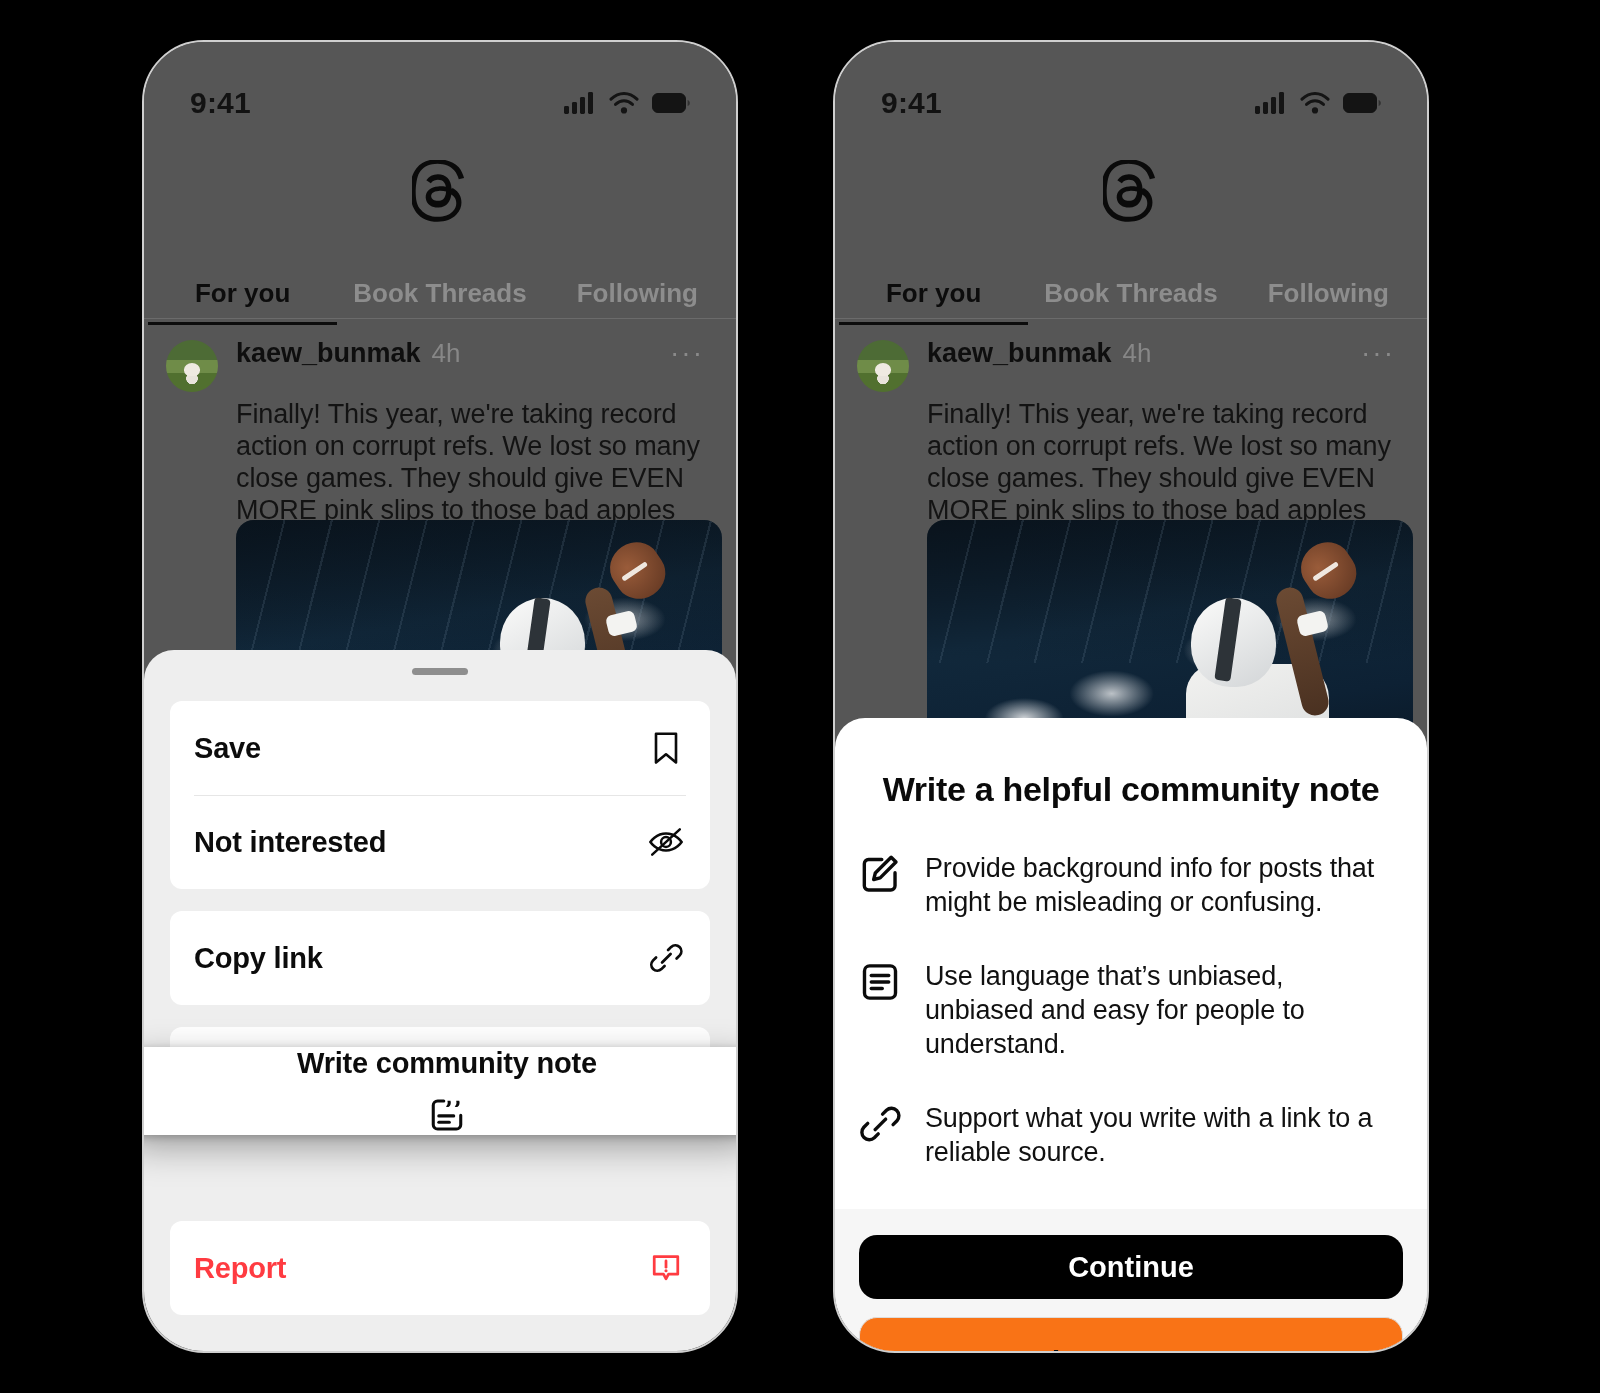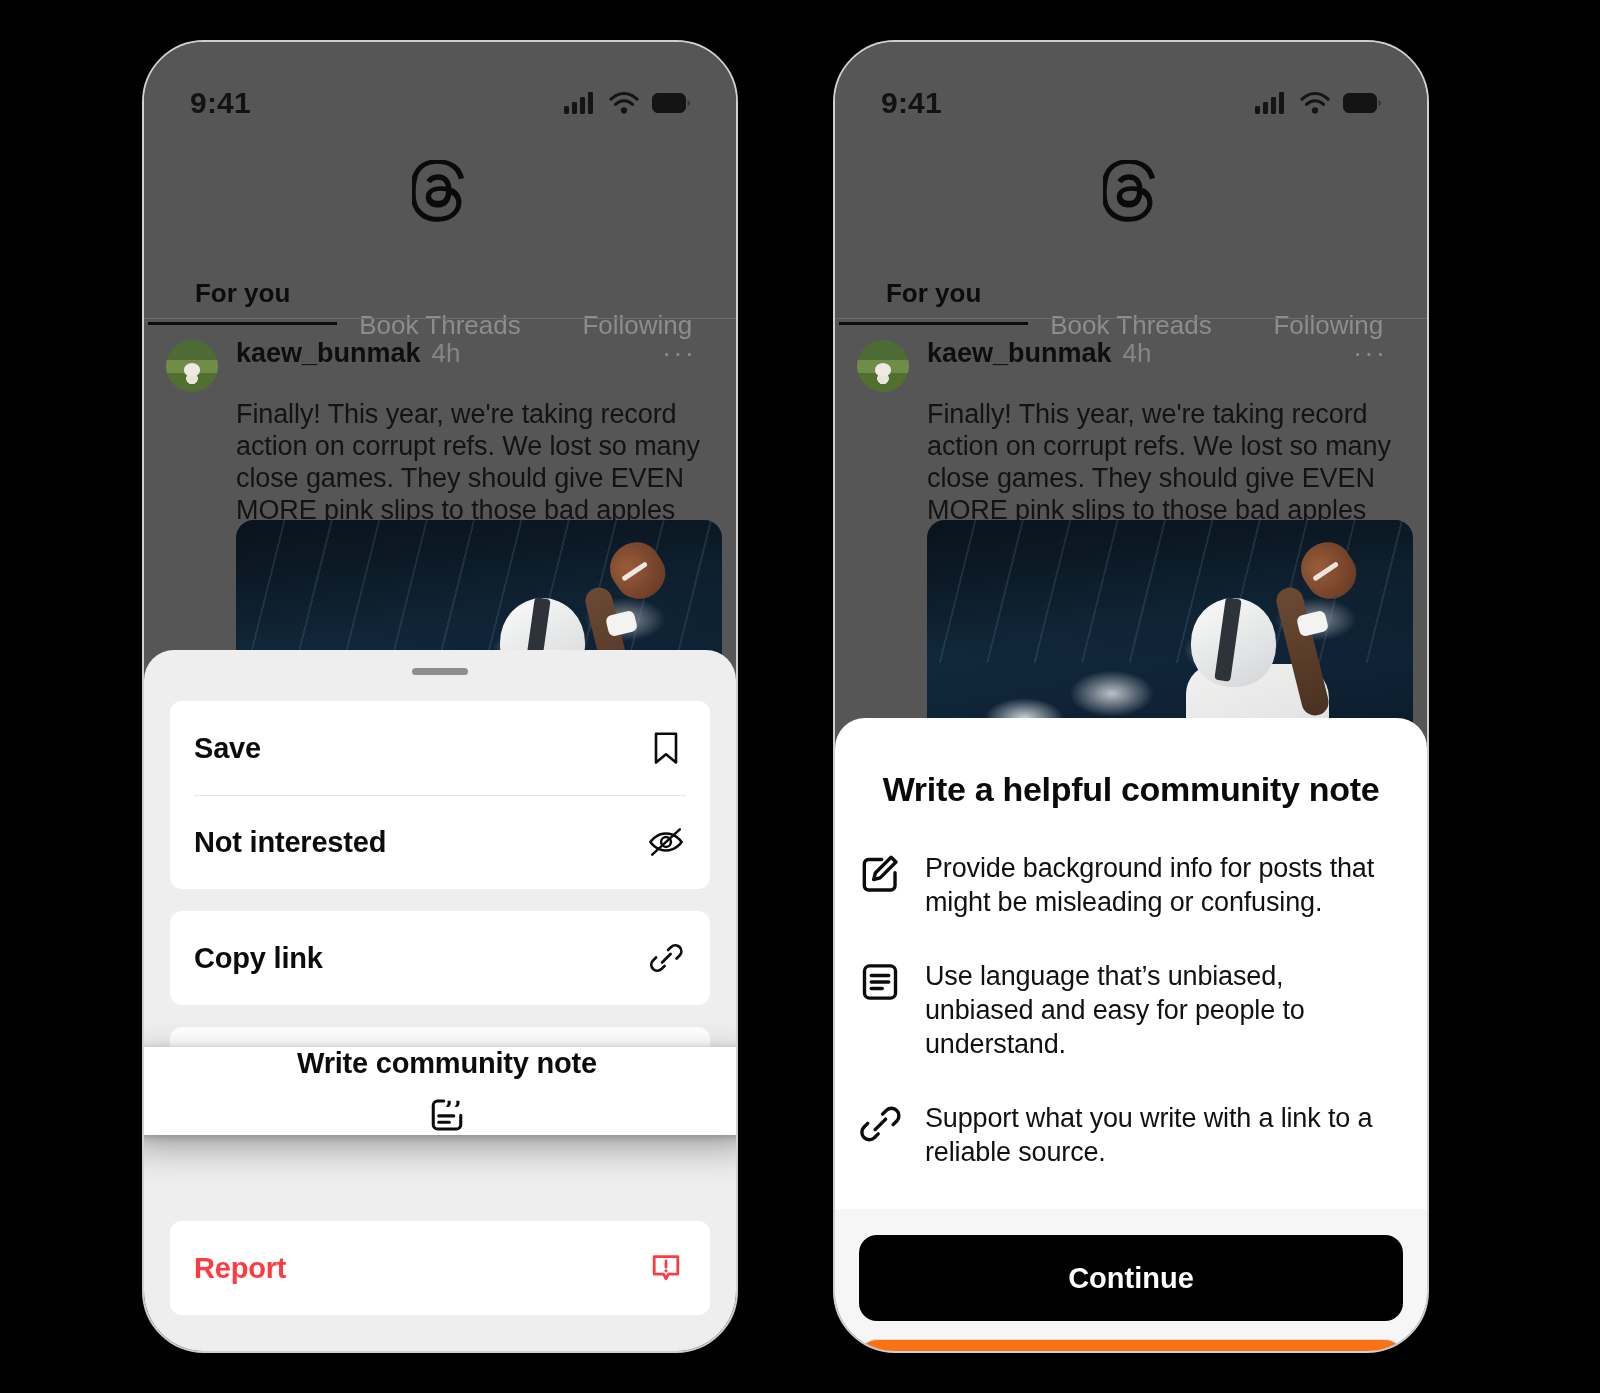--- a/index.html
+++ b/index.html
@@ -43,32 +43,32 @@
   
   .tabs {
     position: absolute; top: 232px; left: 0; right: 0; height: 58px;
     display: flex; align-items: flex-start;
   }
   .tab {
     flex: 1; text-align: center; font-size: 26px; position: relative;
     padding-top: 4px;
   }
   .tab.sel { color: #0c0c0c; font-weight: 700; }
-  .tab.unsel { color: #8d8d8d; font-weight: 400; margin-top: 32px; }
+  .tab.unsel { color: #8d8d8d; font-weight: 700; }
   .tab.sel::after {
     content:""; position: absolute; left: 4px; right: 4px; bottom: -16px;
     height: 3px; background: #0c0c0c;
   }
   .tabs-rule {
     position: absolute; top: 276px; left: 0; right: 0; height: 1px; background: #6b6b6b;
   }
 
   
   .post { position: absolute; top: 296px; left: 0; right: 0; }
-  .post-head { display: flex; align-items: flex-start; padding: 0 40px 0 22px; justify-content: flex-end; }
+  .post-head { display: flex; align-items: flex-start; padding: 0 32px 0 22px; justify-content: flex-end; }
   .avatar {
     width: 52px; height: 52px; border-radius: 50%;
     margin-top: 2px; flex: 0 0 52px;
     background:
       radial-gradient(circle at 50% 74%, #e9e4dc 0 12%, rgba(233,228,220,0) 13%),
       radial-gradient(circle at 50% 53%, #f2f0ec 0 9%, rgba(242,240,236,0) 10%),
       linear-gradient(#4d6b35 0 38%, #6f8c48 38% 64%, #51702f 64% 100%);
     overflow: hidden; position: relative;
   }
   .avatar::after {
@@ -197,21 +197,21 @@
   .nm-title {
     text-align: center; font-size: 34px; font-weight: 700; color: #0a0a0a;
     margin: 34px 20px 0 20px; letter-spacing: -.3px;
   }
   .nm-list { padding: 42px 30px 0 24px; flex: 1; }
   .nm-item { display: flex; gap: 22px; margin-bottom: 40px; align-items: flex-start; }
   .nm-ico { flex: 0 0 44px; padding-top: 2px; }
   .nm-text { font-size: 27px; line-height: 1.26; color: #111; letter-spacing: -.15px; }
   .nm-actions { background: #f6f6f6; padding: 26px 24px 30px 24px; }
   .btn-primary {
-    height: 86px; border-radius: 18px; background: #000; color: #fff;
+    height: 64px; border-radius: 18px; background: #000; color: #fff;
     display: flex; align-items: center; justify-content: center;
     font-size: 29px; font-weight: 700; margin-bottom: 18px;
   }
   .btn-secondary {
     height: 86px; border-radius: 18px; background: #f97316; color: #0a0a0a;
     border: 1px solid #dcdcdc;
     display: flex; align-items: center; justify-content: center;
     font-size: 29px; font-weight: 700;
   }
 </style>

